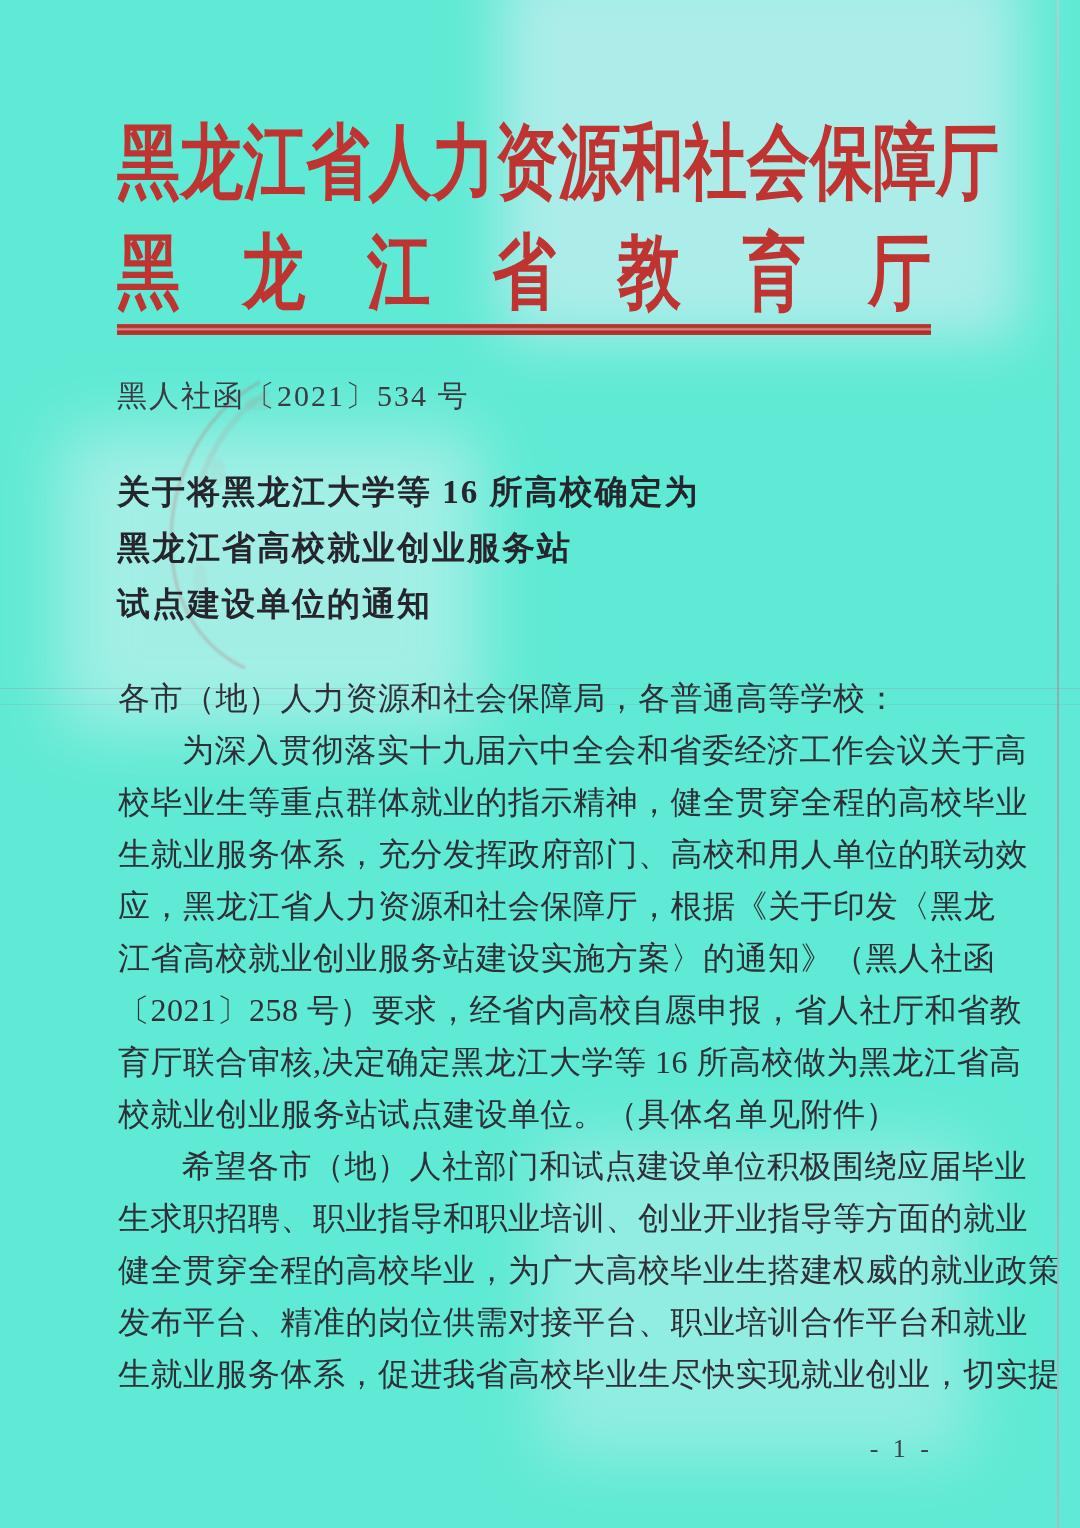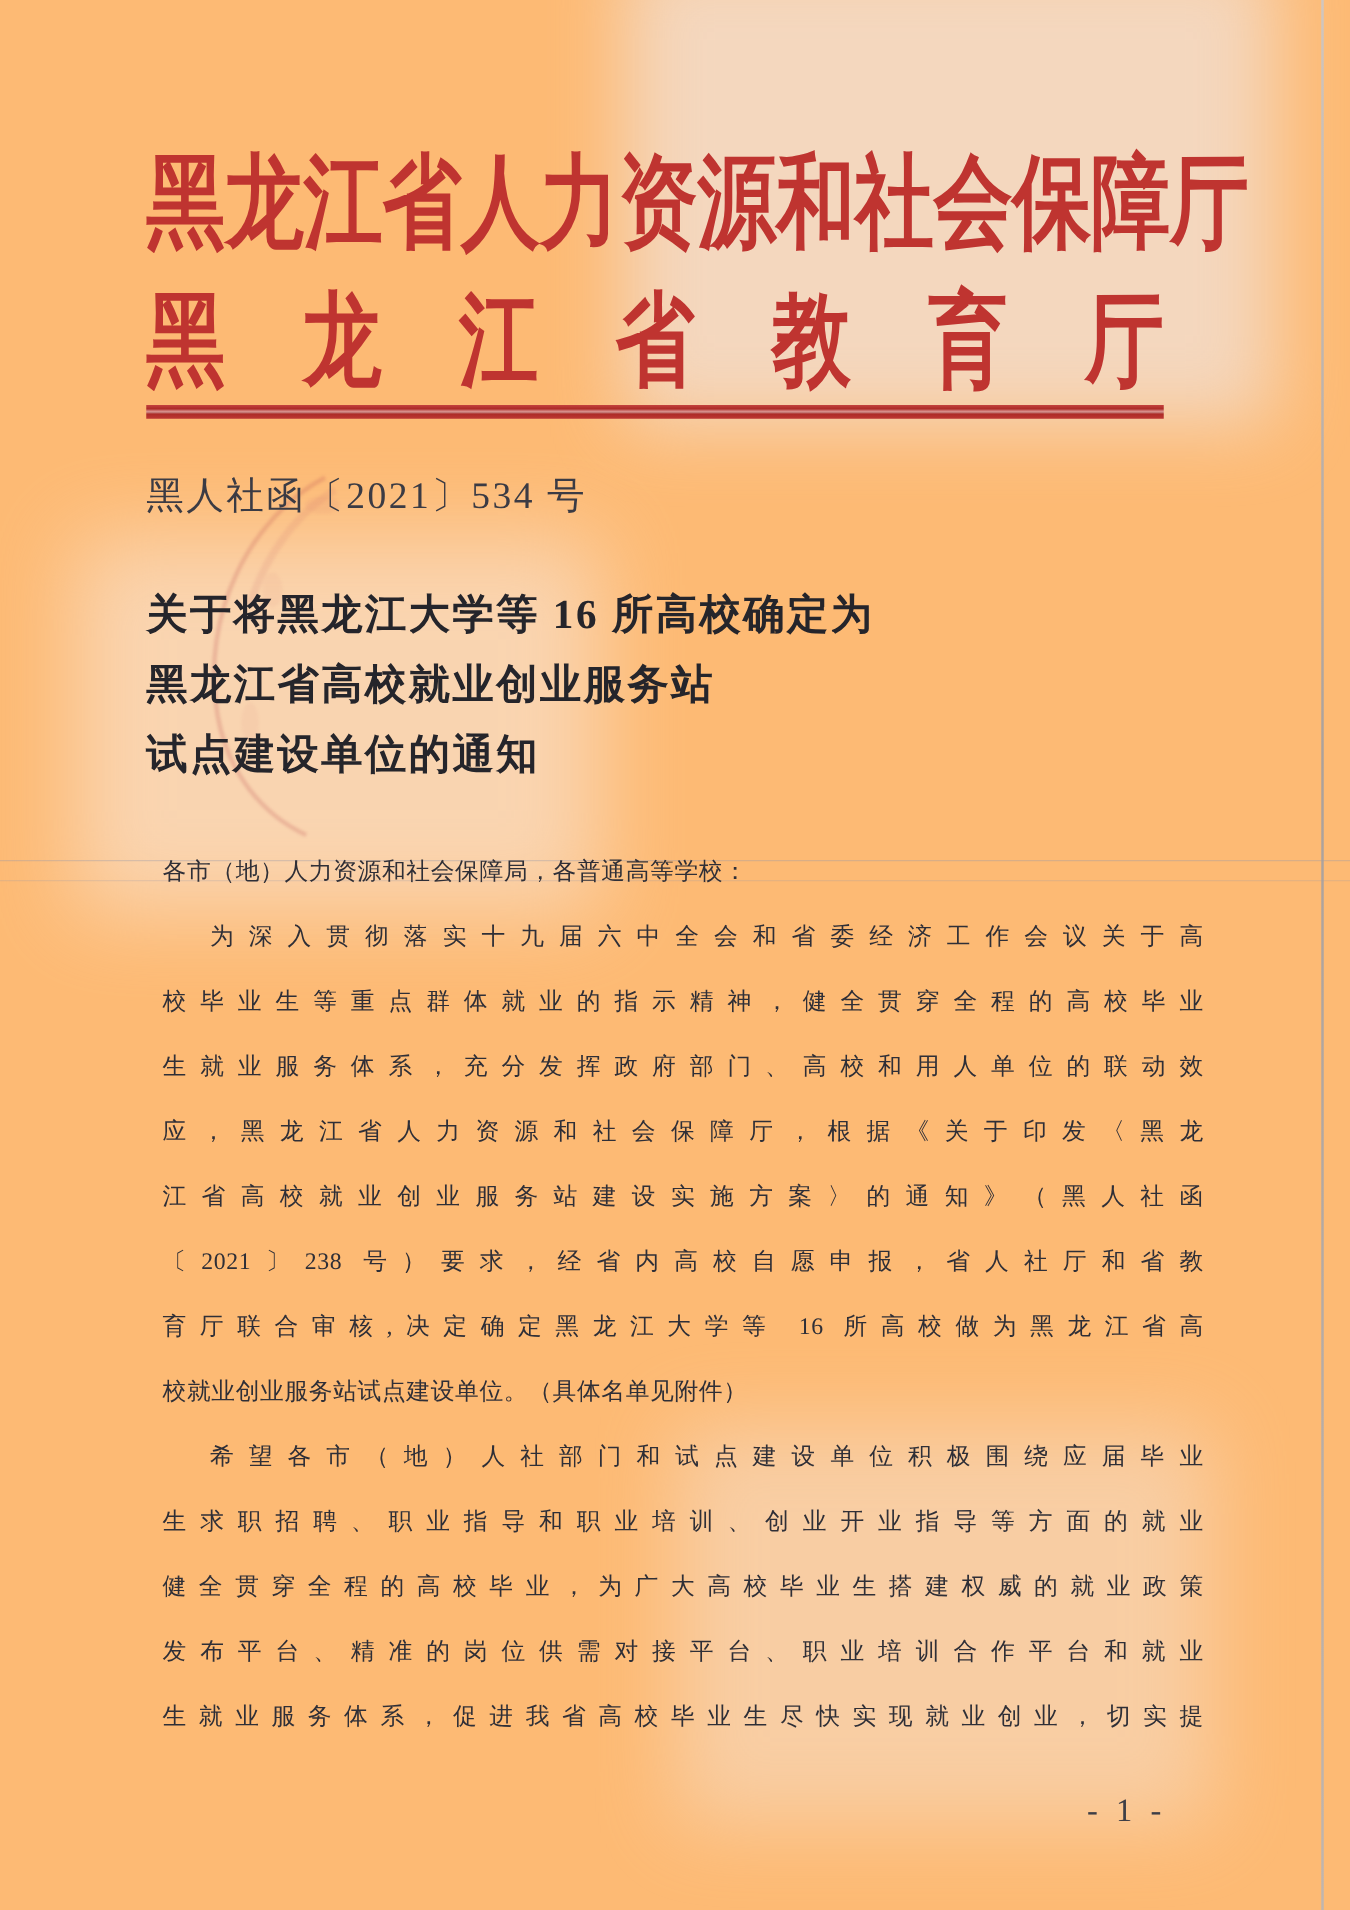--- a/index.html
+++ b/index.html
@@ -1,20 +1,20 @@
 <!DOCTYPE html>
 <html><head>
 <meta charset="utf-8">
 <style>
   html,body{margin:0;padding:0;background:#e9e9ec;}
   .page{
     position:relative;
     width:1080px;height:1528px;
     margin:0 auto;
-    background:#fdba74;
+    background:#5eead4;
     overflow:hidden;
     font-family:"Liberation Serif","DejaVu Serif",serif;
   }
   
   .tint{position:absolute;pointer-events:none;}
   .tint-top{left:500px;top:-40px;width:520px;height:380px;background:#edeffb;opacity:.55;filter:blur(30px);}
   .tint-mid{left:60px;top:430px;width:420px;height:300px;background:#f6f5fa;opacity:.45;filter:blur(34px);}
   .tint-bottom{left:540px;top:1140px;width:430px;height:320px;background:#f0f2fb;opacity:.35;filter:blur(32px);}
   
   .scan-hline1{position:absolute;left:0;top:688px;width:1080px;height:1px;background:rgba(150,152,170,.35);}
@@ -41,22 +41,22 @@
     position:absolute;left:117px;top:376px;width:814px;
     text-align:left;padding-right:2px;box-sizing:border-box;
     font-size:30px;letter-spacing:2px;color:#3b3b44;
   }
   .title-block{
     position:absolute;left:117px;top:464px;width:816px;
     text-align:left;color:#25252b;font-weight:bold;
     font-size:33px;line-height:56px;letter-spacing:2px;
   }
   .body-block{
-    position:absolute;left:130px;top:672px;width:833px;
-    font-size:19px;color:#2f2f37;line-height:52px;letter-spacing:.5px;
+    position:absolute;left:118px;top:672px;width:833px;
+    font-size:32px;color:#2f2f37;line-height:52px;letter-spacing:.5px;
   }
   .b-line{text-align:justify;text-align-last:justify;height:52px;white-space:nowrap;}
   .b-line.short{text-align:left;text-align-last:left;}
   .b-line.indent{text-indent:2em;}
   .page-number{
     position:absolute;left:117px;top:1434px;width:816px;
     text-align:right;font-size:26px;letter-spacing:4px;color:#3e3e46;
     font-family:"Liberation Serif","DejaVu Serif",serif;
   }
 </style>
@@ -95,21 +95,21 @@
   <div class="scan-hline1"></div>
   <div class="scan-hline2"></div>
 
   <div class="body-block">
     <div class="b-line short">各市（地）人力资源和社会保障局，各普通高等学校：</div>
     <div class="b-line indent">为深入贯彻落实十九届六中全会和省委经济工作会议关于高</div>
     <div class="b-line">校毕业生等重点群体就业的指示精神，健全贯穿全程的高校毕业</div>
     <div class="b-line">生就业服务体系，充分发挥政府部门、高校和用人单位的联动效</div>
     <div class="b-line">应，黑龙江省人力资源和社会保障厅，根据《关于印发〈黑龙</div>
     <div class="b-line">江省高校就业创业服务站建设实施方案〉的通知》（黑人社函</div>
-    <div class="b-line">〔2021〕238 号）要求，经省内高校自愿申报，省人社厅和省教</div>
+    <div class="b-line">〔2021〕258 号）要求，经省内高校自愿申报，省人社厅和省教</div>
     <div class="b-line">育厅联合审核,决定确定黑龙江大学等 16 所高校做为黑龙江省高</div>
     <div class="b-line short">校就业创业服务站试点建设单位。（具体名单见附件）</div>
     <div class="b-line indent">希望各市（地）人社部门和试点建设单位积极围绕应届毕业</div>
     <div class="b-line">生求职招聘、职业指导和职业培训、创业开业指导等方面的就业</div>
     <div class="b-line">健全贯穿全程的高校毕业，为广大高校毕业生搭建权威的就业政策</div>
     <div class="b-line">发布平台、精准的岗位供需对接平台、职业培训合作平台和就业</div>
     <div class="b-line">生就业服务体系，促进我省高校毕业生尽快实现就业创业，切实提</div>
   </div>
 
   <div class="page-number">- 1 -</div>

